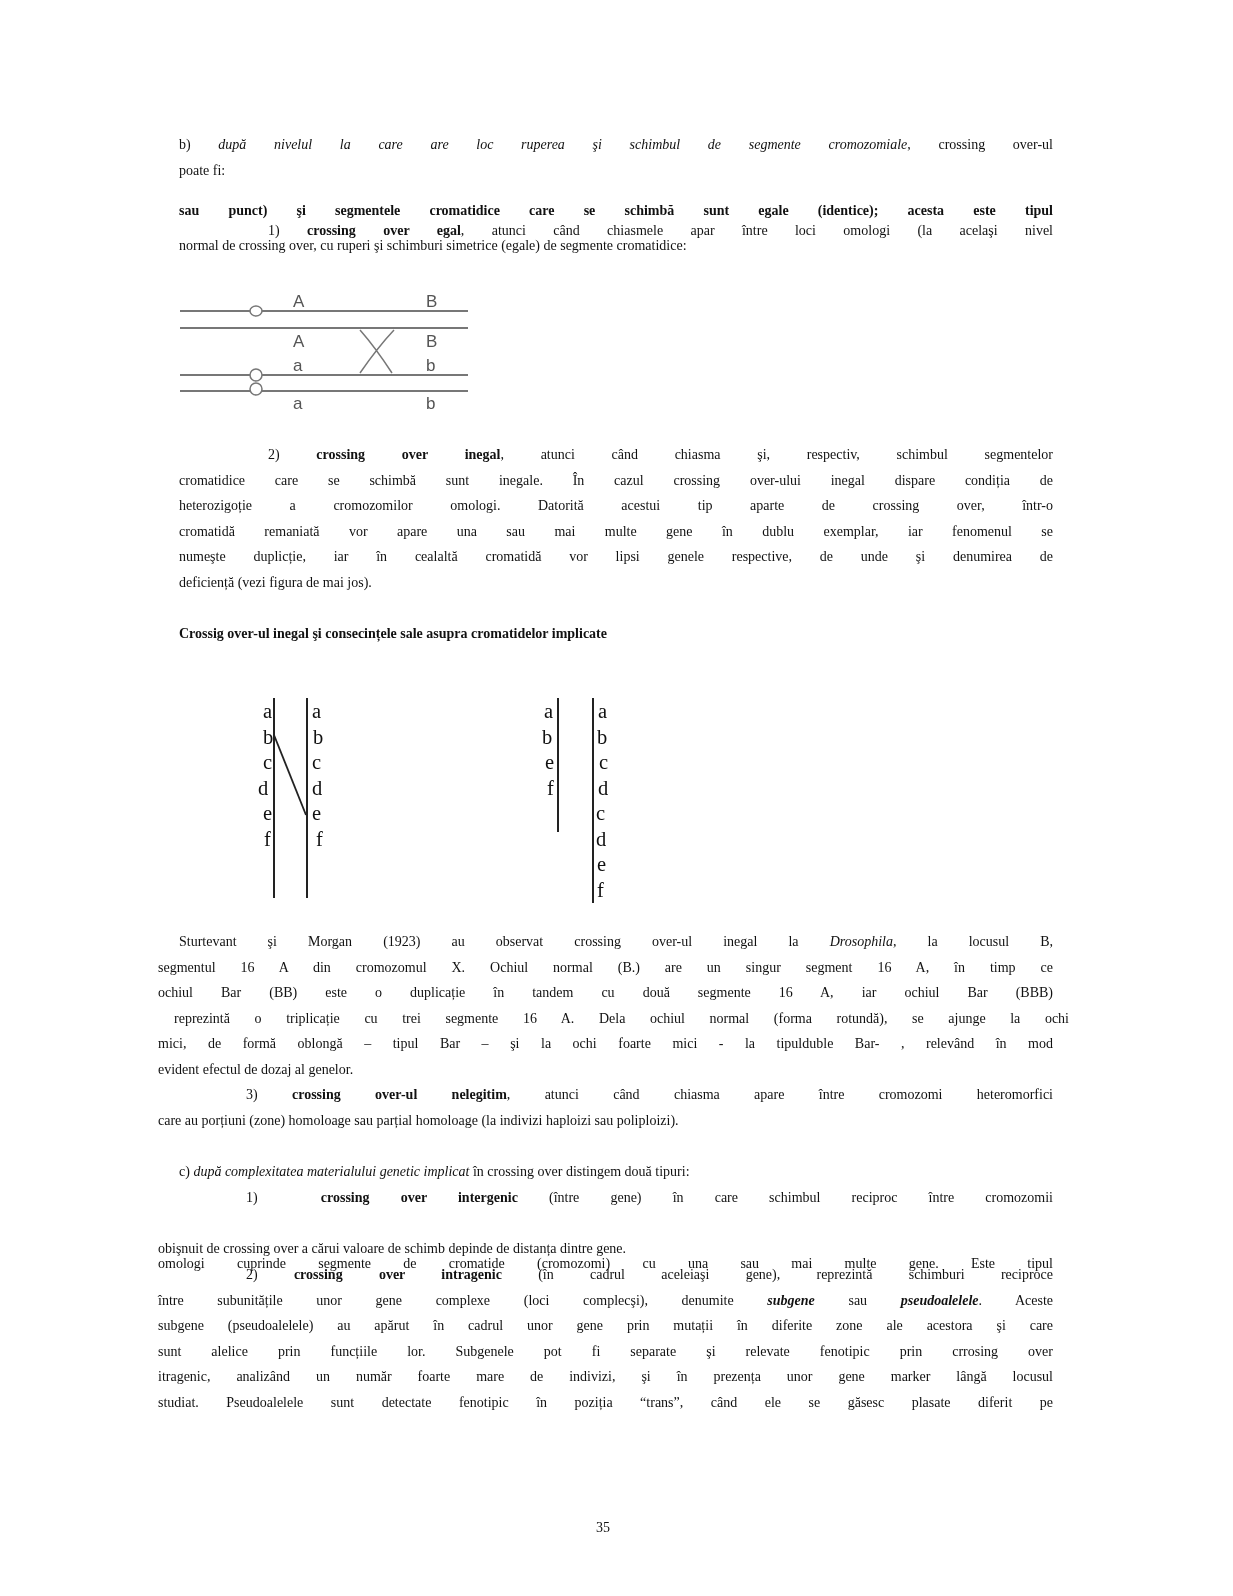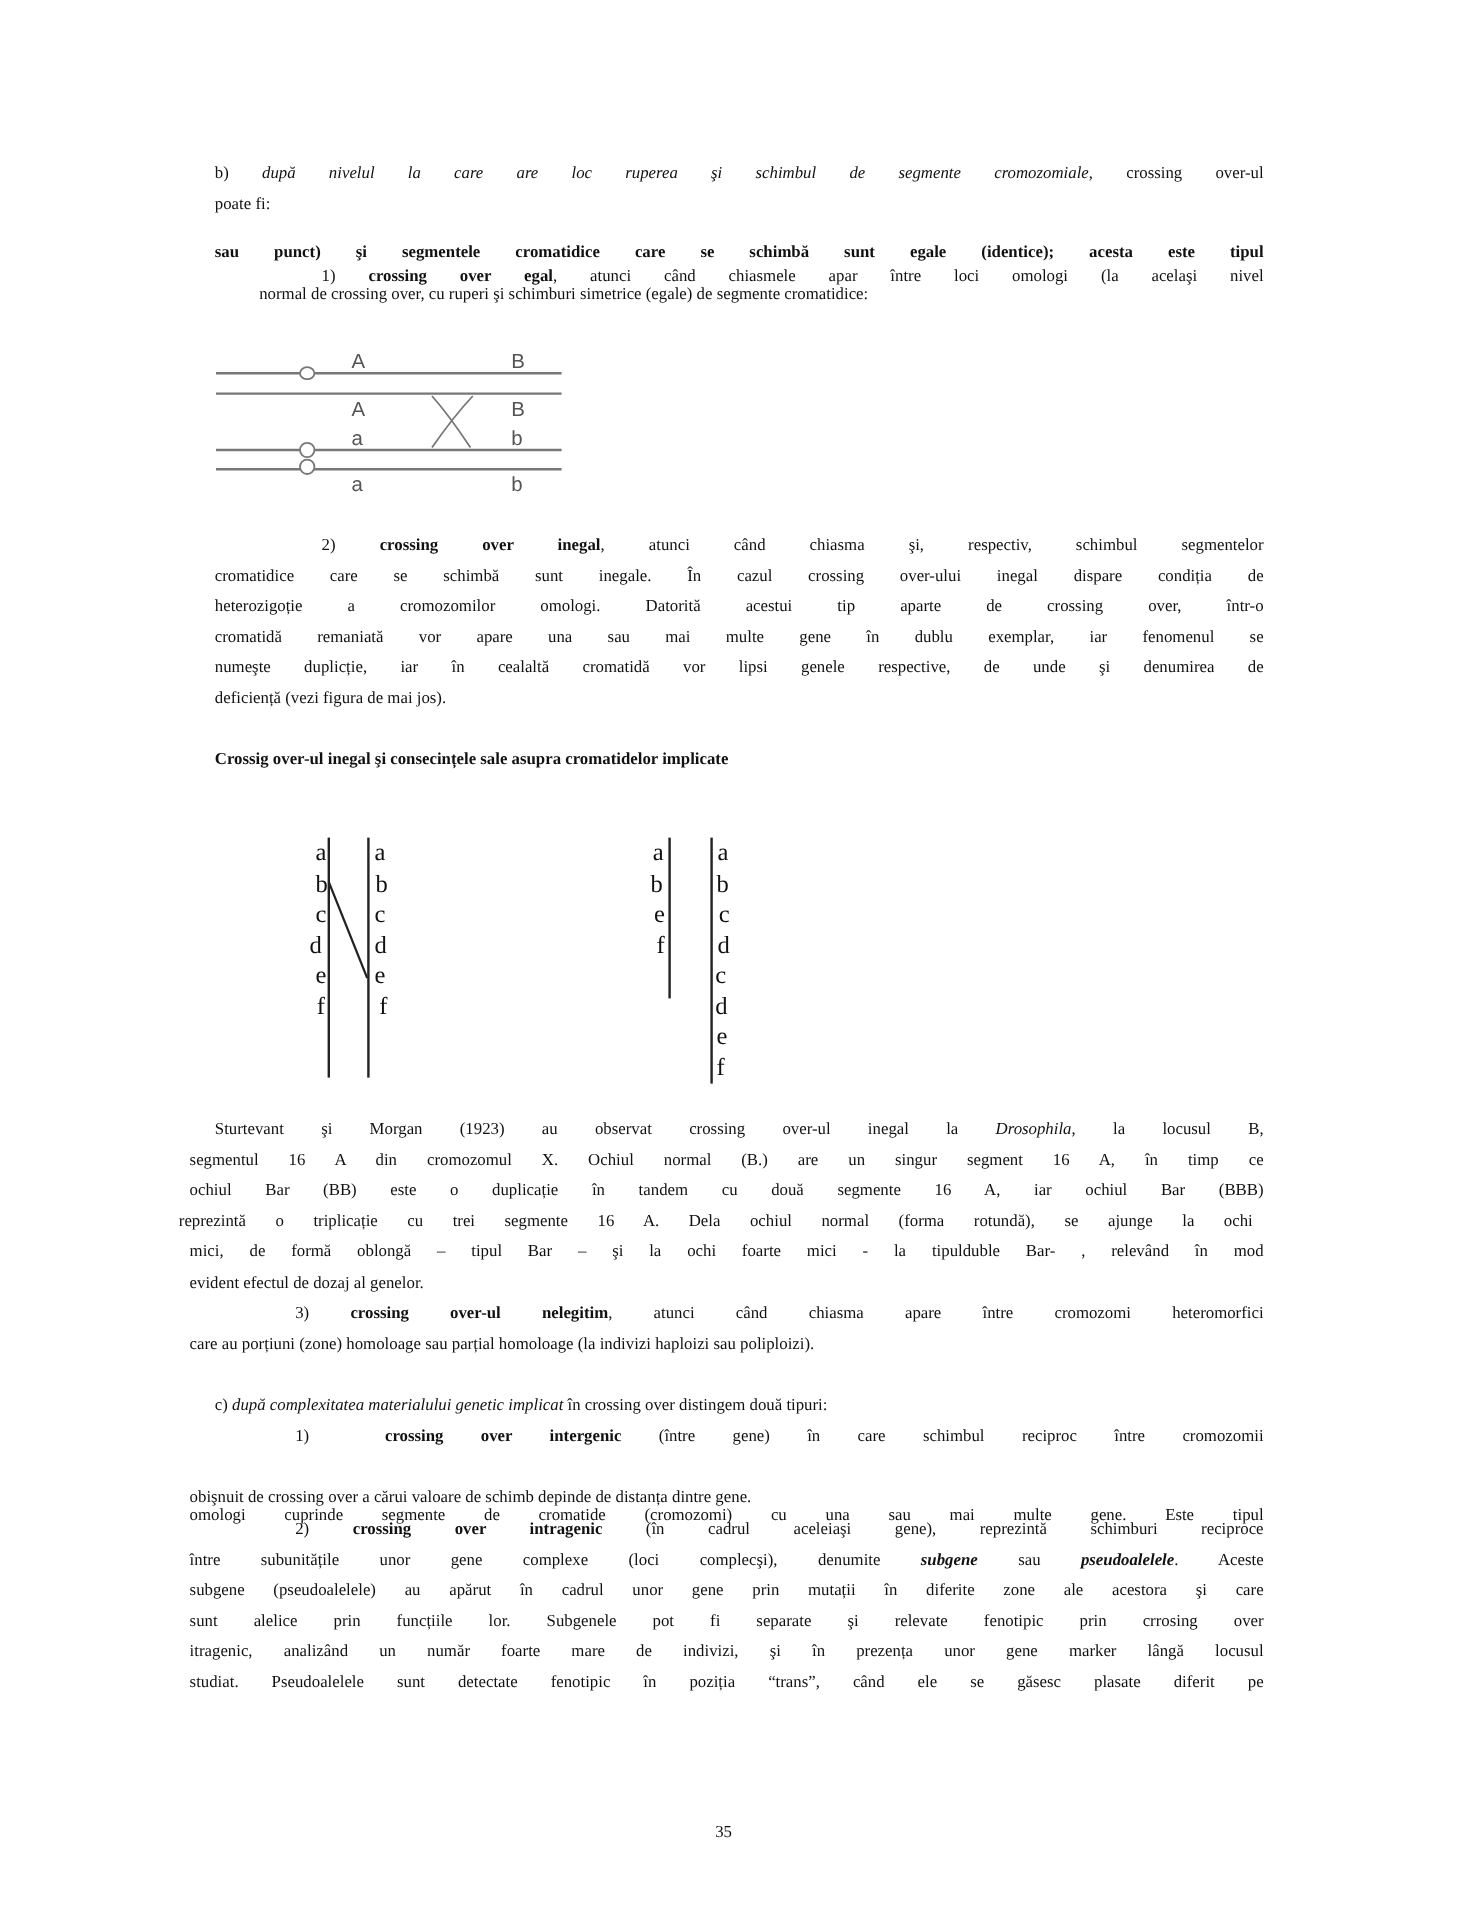--- a/index.html
+++ b/index.html
@@ -12,31 +12,31 @@
   .vline { position:absolute; width:2px; background:#222; }
 </style>
 </head>
 <body>
 
 <div id="text-layer">
     <div class="line just" style="left: 179px; top: 132px; width: 874px;"><span> b) </span><span style="font-style: italic;">după nivelul la care are loc ruperea şi schimbul de segmente cromozomiale</span><span>, crossing over-ul</span></div>
     <div class="line" style="left: 179px; top: 157.6px;"><span>poate fi:</span></div>
     <div class="line just" style="left: 268px; top: 182px; width: 785px; margin-top: 36px;"><span>1) </span><span style="font-weight: bold;">crossing over egal</span><span>, atunci când chiasmele apar între loci omologi (la acelaşi nivel</span></div>
     <div class="line just" style="left: 179px; top: 198px; width: 874px; font-weight: bold;"><span>sau punct) şi segmentele cromatidice care se schimbă sunt egale (identice); acesta este tipul</span></div>
-    <div class="line" style="left: 179px; top: 233.2px; margin-left: 37px;"><span>normal de crossing over, cu ruperi şi schimburi simetrice (egale) de segmente cromatidice:</span></div>
+    <div class="line" style="left: 179px; top: 233.2px;"><span>normal de crossing over, cu ruperi şi schimburi simetrice (egale) de segmente cromatidice:</span></div>
     <div class="line just" style="left: 268px; top: 442px; width: 785px;"><span>2) </span><span style="font-weight: bold;">crossing over inegal</span><span>, atunci când chiasma şi, respectiv, schimbul segmentelor</span></div>
     <div class="line just" style="left: 179px; top: 467.6px; width: 874px;"><span>cromatidice care se schimbă sunt inegale. În cazul crossing over-ului inegal dispare condiția de</span></div>
     <div class="line just" style="left: 179px; top: 493.2px; width: 874px;"><span>heterozigoție a cromozomilor omologi. Datorită acestui tip aparte de crossing over, într-o</span></div>
     <div class="line just" style="left: 179px; top: 518.8px; width: 874px;"><span>cromatidă remaniată vor apare una sau mai multe gene în dublu exemplar, iar fenomenul se</span></div>
     <div class="line just" style="left: 179px; top: 544.4px; width: 874px;"><span>numeşte duplicție, iar în cealaltă cromatidă vor lipsi genele respective, de unde şi denumirea de</span></div>
     <div class="line" style="left: 179px; top: 570px; text-align: center;"><span>deficiență (vezi figura de mai jos).</span></div>
     <div class="line just" style="left: 179px; top: 929px; width: 874px;"><span>Sturtevant şi Morgan (1923) au observat crossing over-ul inegal la </span><span style="font-style: italic;">Drosophila</span><span>, la locusul B,</span></div>
     <div class="line just" style="left: 158px; top: 954.6px; width: 895px;"><span>segmentul 16 A din cromozomul X. Ochiul normal (B.) are un singur segment 16 A, în timp ce</span></div>
     <div class="line just" style="left: 158px; top: 980.2px; width: 895px;"><span>ochiul Bar (BB) este o duplicație în tandem cu două segmente 16 A, iar ochiul Bar (BBB)</span></div>
-    <div class="line just" style="left: 149px; top: 1005.8px; width: 895px;"><span>reprezintă o triplicație cu trei segmente 16 A. Dela ochiul normal (forma rotundă), se ajunge la ochi</span></div>
+    <div class="line just" style="left: 174px; top: 1005.8px; width: 895px;"><span>reprezintă o triplicație cu trei segmente 16 A. Dela ochiul normal (forma rotundă), se ajunge la ochi</span></div>
     <div class="line just" style="left: 158px; top: 1031.4px; width: 895px;"><span>mici, de formă oblongă – tipul Bar – şi la ochi foarte mici - la tipulduble Bar- , relevând în mod</span></div>
     <div class="line" style="left: 158px; top: 1057px;"><span>evident efectul de dozaj al genelor.</span></div>
     <div class="line just" style="left: 246px; top: 1082px; width: 807px;"><span>3) </span><span style="font-weight: bold;">crossing over-ul nelegitim</span><span>, atunci când chiasma apare între cromozomi heteromorfici</span></div>
     <div class="line" style="left: 158px; top: 1107.6px;"><span>care au porțiuni (zone) homoloage sau parțial homoloage (la indivizi haploizi sau poliploizi).</span></div>
     <div class="line" style="left: 179px; top: 1159px;"><span>c) </span><span style="font-style: italic;">după complexitatea materialului genetic implicat</span><span> în crossing over distingem două tipuri:</span></div>
     <div class="line just" style="left: 246px; top: 1185px; width: 807px;"><span>1) </span><span style="font-weight: bold; margin-left: 32px;">crossing over intergenic</span><span> (între gene) în care schimbul reciproc între cromozomii</span></div>
     <div class="line just" style="left: 158px; top: 1251px; width: 895px;"><span>omologi cuprinde segmente de cromatide (cromozomi) cu una sau mai multe gene. Este tipul</span></div>
     <div class="line" style="left: 158px; top: 1236.2px;"><span>obişnuit de crossing over a cărui valoare de schimb depinde de distanța dintre gene.</span></div>
     <div class="line just" style="left: 246px; top: 1262px; width: 807px;"><span>2) </span><span style="font-weight: bold;">crossing over intragenic</span><span> (în cadrul aceleiaşi gene), reprezintă schimburi reciproce</span></div>
     <div class="line just" style="left: 158px; top: 1287.6px; width: 895px;"><span>între subunitățile unor gene complexe (loci complecşi), denumite </span><span style="font-weight: bold; font-style: italic;">subgene</span><span> sau </span><span style="font-weight: bold; font-style: italic;">pseudoalelele</span><span>. Aceste</span></div>

